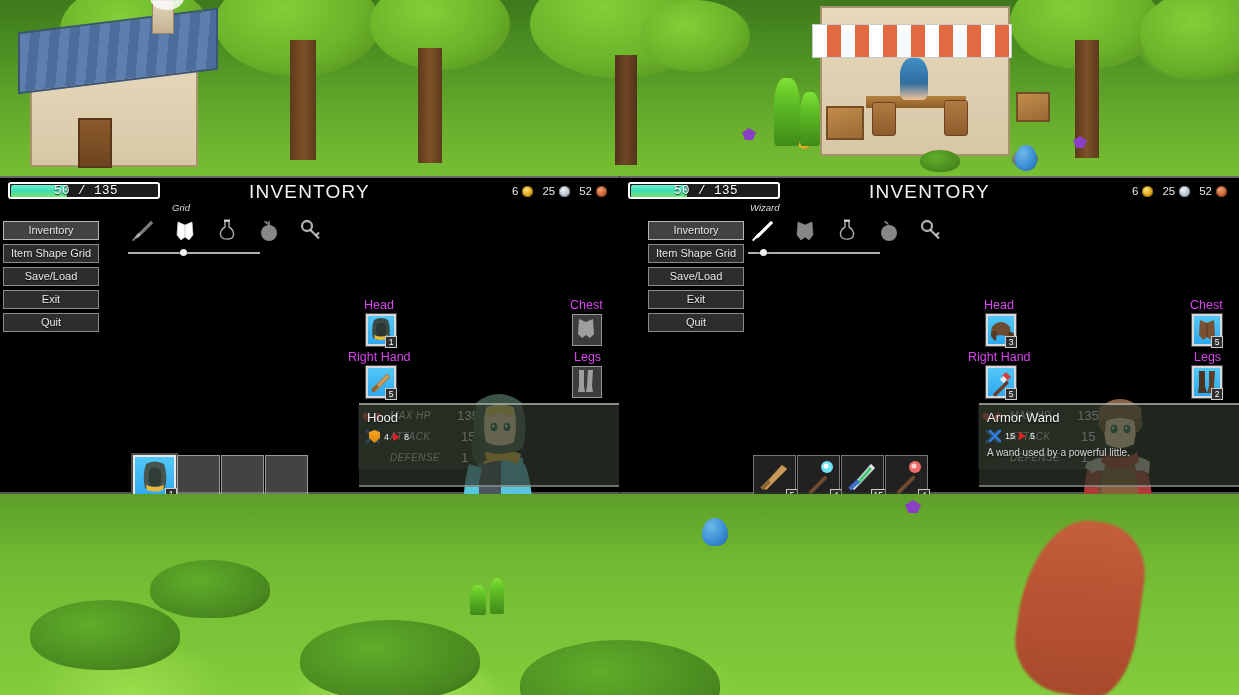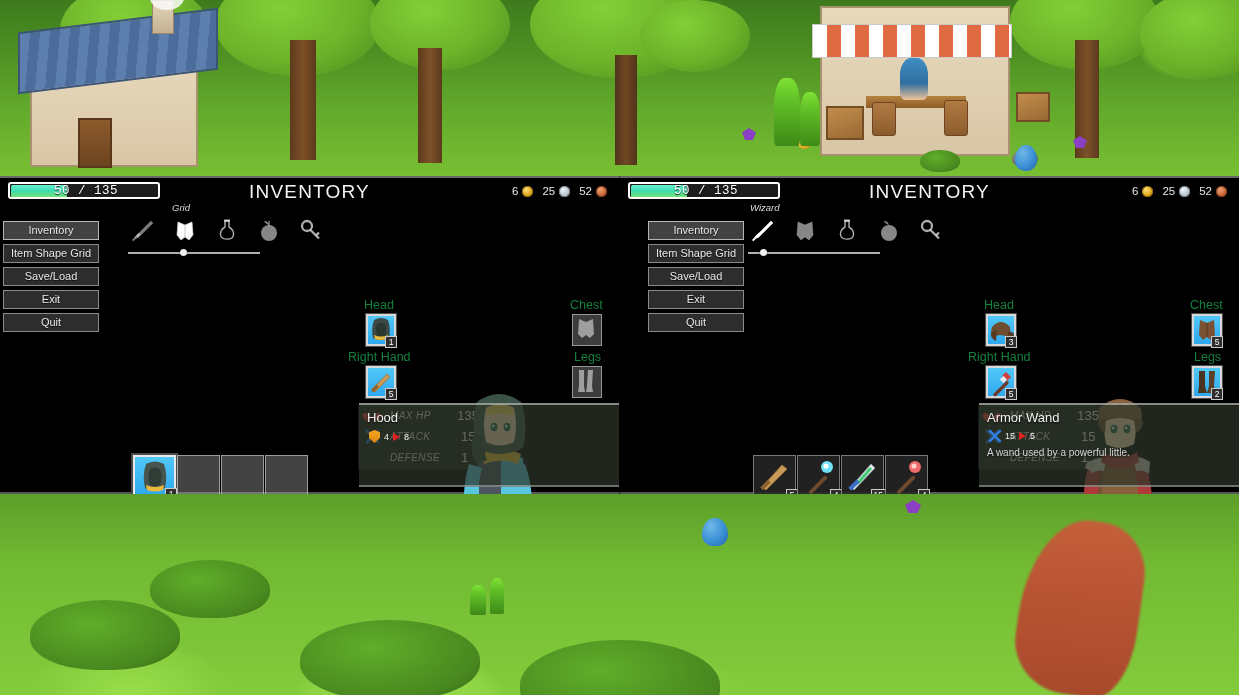--- a/index.html
+++ b/index.html
@@ -217,21 +217,21 @@
   .heart:before { left: 6px; transform: rotate(45deg); transform-origin: 0 100%; }
   .heart:after  { left: 0;  transform: rotate(-45deg); transform-origin: 100% 100%; }
   .shield {
     width: 11px; height: 13px;
     background: linear-gradient(180deg, #f7a623 0%, #e0870d 100%);
     clip-path: polygon(50% 0, 100% 18%, 100% 62%, 50% 100%, 0 62%, 0 18%);
   }
 
   
   .equip-label {
-    position: absolute; color: #15803d; font-size: 12.5px;
+    position: absolute; color: #d946ef; font-size: 12.5px;
     text-shadow: 0 1px 3px rgba(0,0,0,.95); white-space: nowrap;
   }
   .equip-slot {
     position: absolute; width: 30px; height: 32px;
     background: rgba(150,150,150,0.4);
     border: 1px solid rgba(225,225,225,0.55);
     cursor: pointer;
   }
   .equip-slot.filled {
     background: linear-gradient(180deg, #52c8f7 0%, #2ea8ef 100%);

